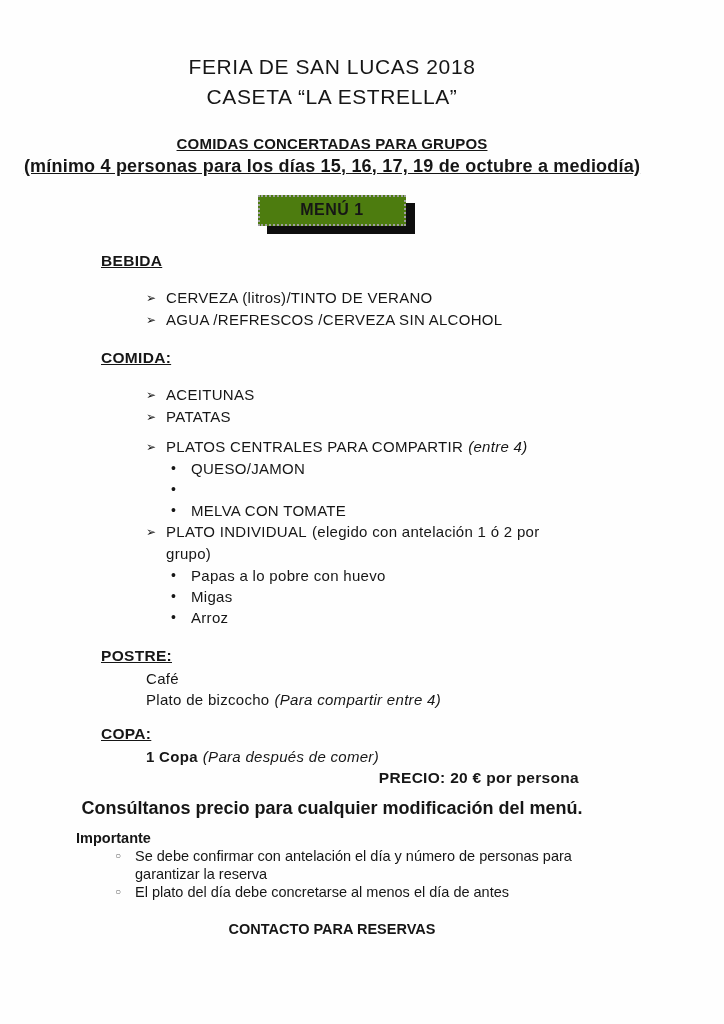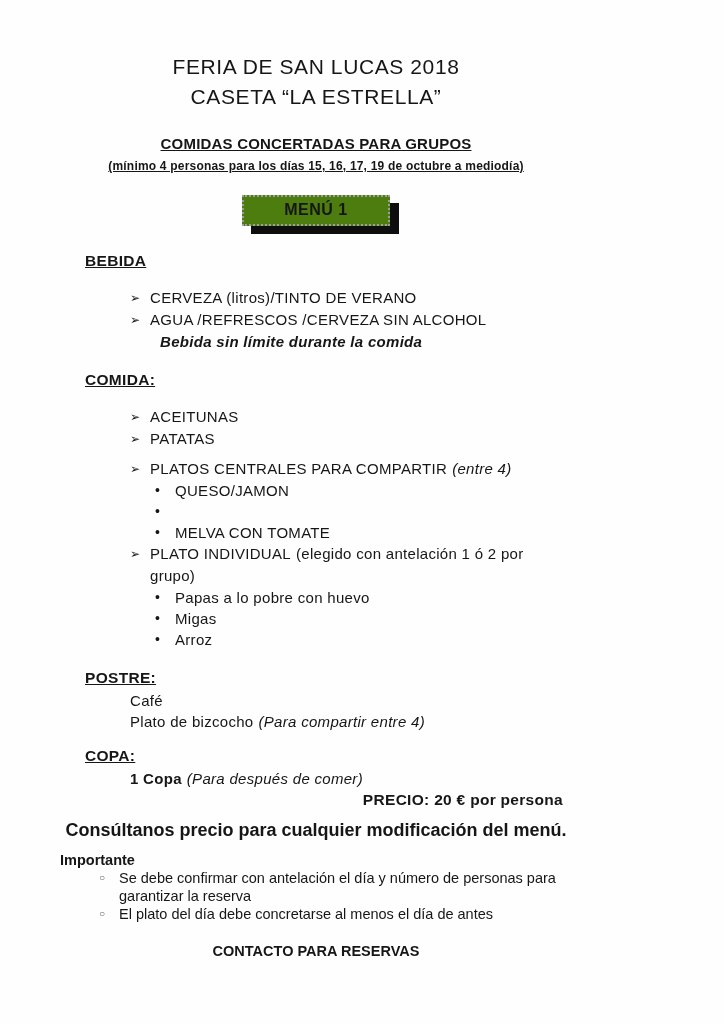--- a/index.html
+++ b/index.html
@@ -3,28 +3,28 @@
 <meta charset="utf-8">
 <style>
   html, body { margin:0; padding:0; }
   body {
     width:724px; height:1024px;
     background:#fefefe;
     color:#161616;
     font-family:"Liberation Sans", sans-serif;
     overflow:hidden;
   }
-  .doc { width:632px; height:1024px; position:relative; }
+  .doc { width:632px; height:1024px; position:relative;padding-left:16px; }
 
   
   .header { padding-top:52px; text-align:center; }
   .title { font-size:21px; line-height:30px; letter-spacing:0.6px; }
   .subtitle1 { margin-top:20px; font-size:15px; font-weight:bold; line-height:23px;
                text-decoration:underline; letter-spacing:0.2px; }
-  .subtitle2 { font-size:12px; font-weight:bold; line-height:23px;
+  .subtitle2 { font-size:18px; font-weight:bold; line-height:23px;
                text-decoration:underline; letter-spacing:0.2px; }
 
   
   .menu-box-row { text-align:center; margin-top:17px; height:44px; }
   .menu-box {
     display:inline-block;
     background:#4d7c0f;
     border:2px dotted #9f9f9f;
     box-shadow:9px 8px 0 #0e0e0e;
     padding:4px 40px 5px 40px;
@@ -90,21 +90,20 @@
 
     <div class="sec-h mt-bebida">BEBIDA</div>
     <div class="l1 first">
       <span class="arrow-glyph">➢</span>
       <span>CERVEZA (litros)/TINTO DE VERANO</span>
     </div>
     <div class="l1">
       <span class="arrow-glyph">➢</span>
       <span>AGUA /REFRESCOS /CERVEZA SIN ALCOHOL</span>
     </div>
-    <div class="drink-note">Bebida sin límite durante la comida</div>
 
     <div class="sec-h mt-comida">COMIDA:</div>
     <div class="l1 first">
       <span class="arrow-glyph">➢</span>
       <span>ACEITUNAS</span>
     </div>
     <div class="l1">
       <span class="arrow-glyph">➢</span>
       <span>PATATAS</span>
     </div>

